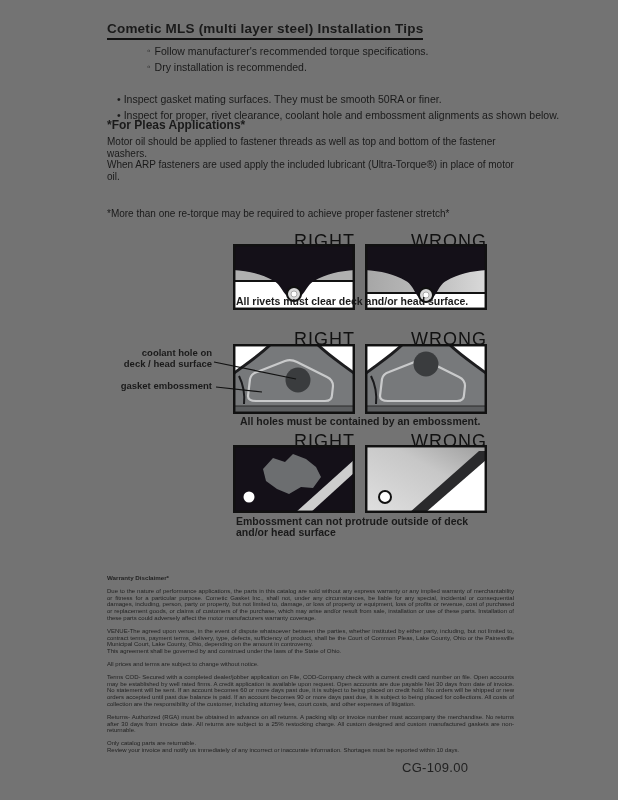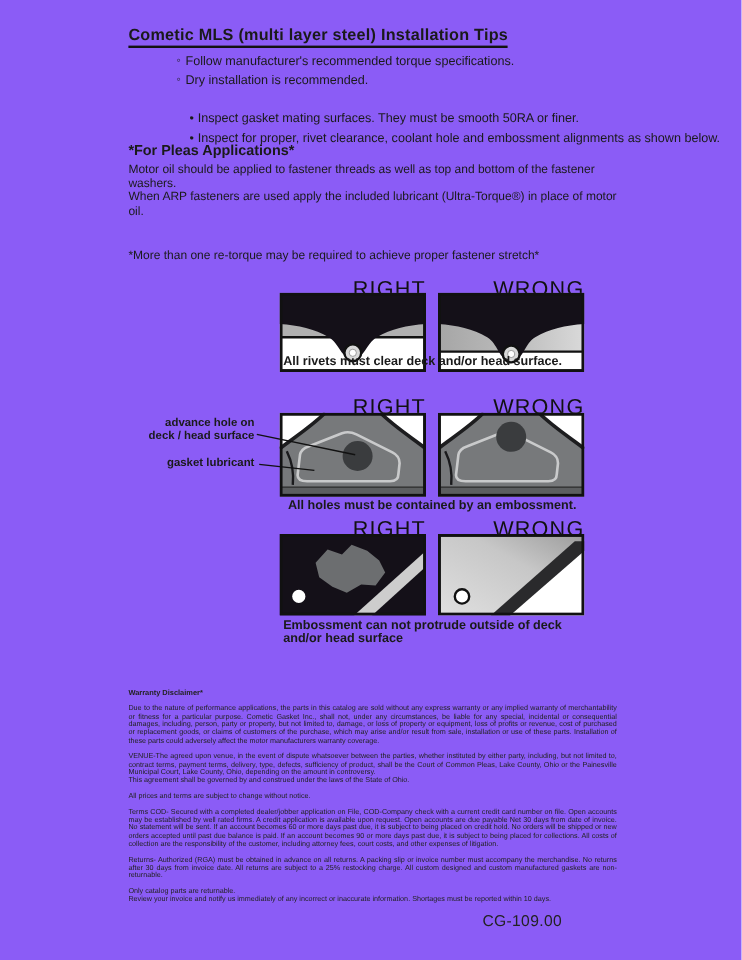--- a/index.html
+++ b/index.html
@@ -1,27 +1,27 @@
 <!DOCTYPE html>
 <html><head>
 <meta charset="utf-8">
 <style>
   html,body { margin:0; padding:0; background:#ffffff; }
   .page {
-    position:relative; width:618px; height:800px; background:#8b5cf6;
+    position:relative; width:618px; height:800px; background:#737373;
     font-family:"Liberation Sans","DejaVu Sans",sans-serif; color:#1a1a1a; overflow:hidden;
   }
   .abs { position:absolute; }
   .title {
     left:107px; top:21px; font-size:13.5px; font-weight:700; letter-spacing:.2px;
     border-bottom:2px solid #111; padding-bottom:2px;
   }
   .tip { left:103px; font-size:10.5px; white-space:nowrap;margin-left:44px; }
   .tip::before { content:"◦"; margin-right:4px; font-size:10px; position:relative; top:-1px; }
-  .subtip { left:117px; font-size:10.5px; white-space:nowrap;margin-left:41px; }
+  .subtip { left:117px; font-size:10.5px; white-space:nowrap; }
   .subtip::before { content:"•"; margin-right:3px; }
   .h2 { left:107px; font-size:12px; font-weight:700; }
   .para { left:107px; width:420px; font-size:10px; line-height:11.5px; white-space:pre-line; }
   .dg-header { width:122px; text-align:right; font-size:18px; letter-spacing:1px; color:#111; }
   .dg-caption { font-size:10.5px; font-weight:700; white-space:pre-line; line-height:10.5px; }
   .panel { width:122px; }
   .pointer-label { font-size:9.5px; font-weight:600; text-align:right; width:105px; white-space:pre-line; line-height:11px; }
   .overlay { left:0; top:330px; pointer-events:none; }
   .disclaimer { left:107px; top:575px; width:407px; font-size:6px; line-height:6.8px; color:#222; }
   .disclaimer h4 { margin:0 0 6px 0; font-size:6.2px; font-weight:700; }
@@ -78,23 +78,23 @@
       <circle cx="61" cy="51" r="3" fill="#ffffff" stroke="#9a9a9a" stroke-width="0.8"></circle>
       <rect x="1.2" y="1.2" width="119.6" height="63.6" fill="none" stroke="#111" stroke-width="2.5"></rect>
     </svg>
   </div>
 
   <div class="abs dg-caption" style="left:236px; top:296px">All rivets must clear deck and/or head surface.</div>
 
   <div class="abs dg-header" style="left:233px; top:329px">RIGHT</div>
   <div class="abs dg-header" style="left:365px; top:329px">WRONG</div>
 
-  <div class="abs pointer-label" style="left:107px; top:347px">advance hole on
+  <div class="abs pointer-label" style="left:107px; top:347px">coolant hole on
 deck / head surface</div>
-  <div class="abs pointer-label" style="left:107px; top:380px">gasket lubricant</div>
+  <div class="abs pointer-label" style="left:107px; top:380px">gasket embossment</div>
 
   <div class="abs panel" style="left:233px; top:344px">
     <svg width="122" height="70" viewBox="0 0 122 70">
       <rect x="0" y="0" width="122" height="70" fill="#77797b"></rect>
       <path d="M0,0 L38,0 C26,12 10,22 0,30 Z" fill="#ffffff"></path>
       <path d="M122,0 L84,0 C96,12 112,22 122,30 Z" fill="#ffffff"></path>
       <path d="M38,0 C26,12 10,22 0,30" stroke="#1d1d1f" stroke-width="3" fill="none"></path>
       <path d="M84,0 C96,12 112,22 122,30" stroke="#1d1d1f" stroke-width="3" fill="none"></path>
       <rect x="1" y="62" width="120" height="7" fill="#5c5e60"></rect>
       <line x1="1" y1="62" x2="121" y2="62" stroke="#2a2a2a" stroke-width="1"></line>

